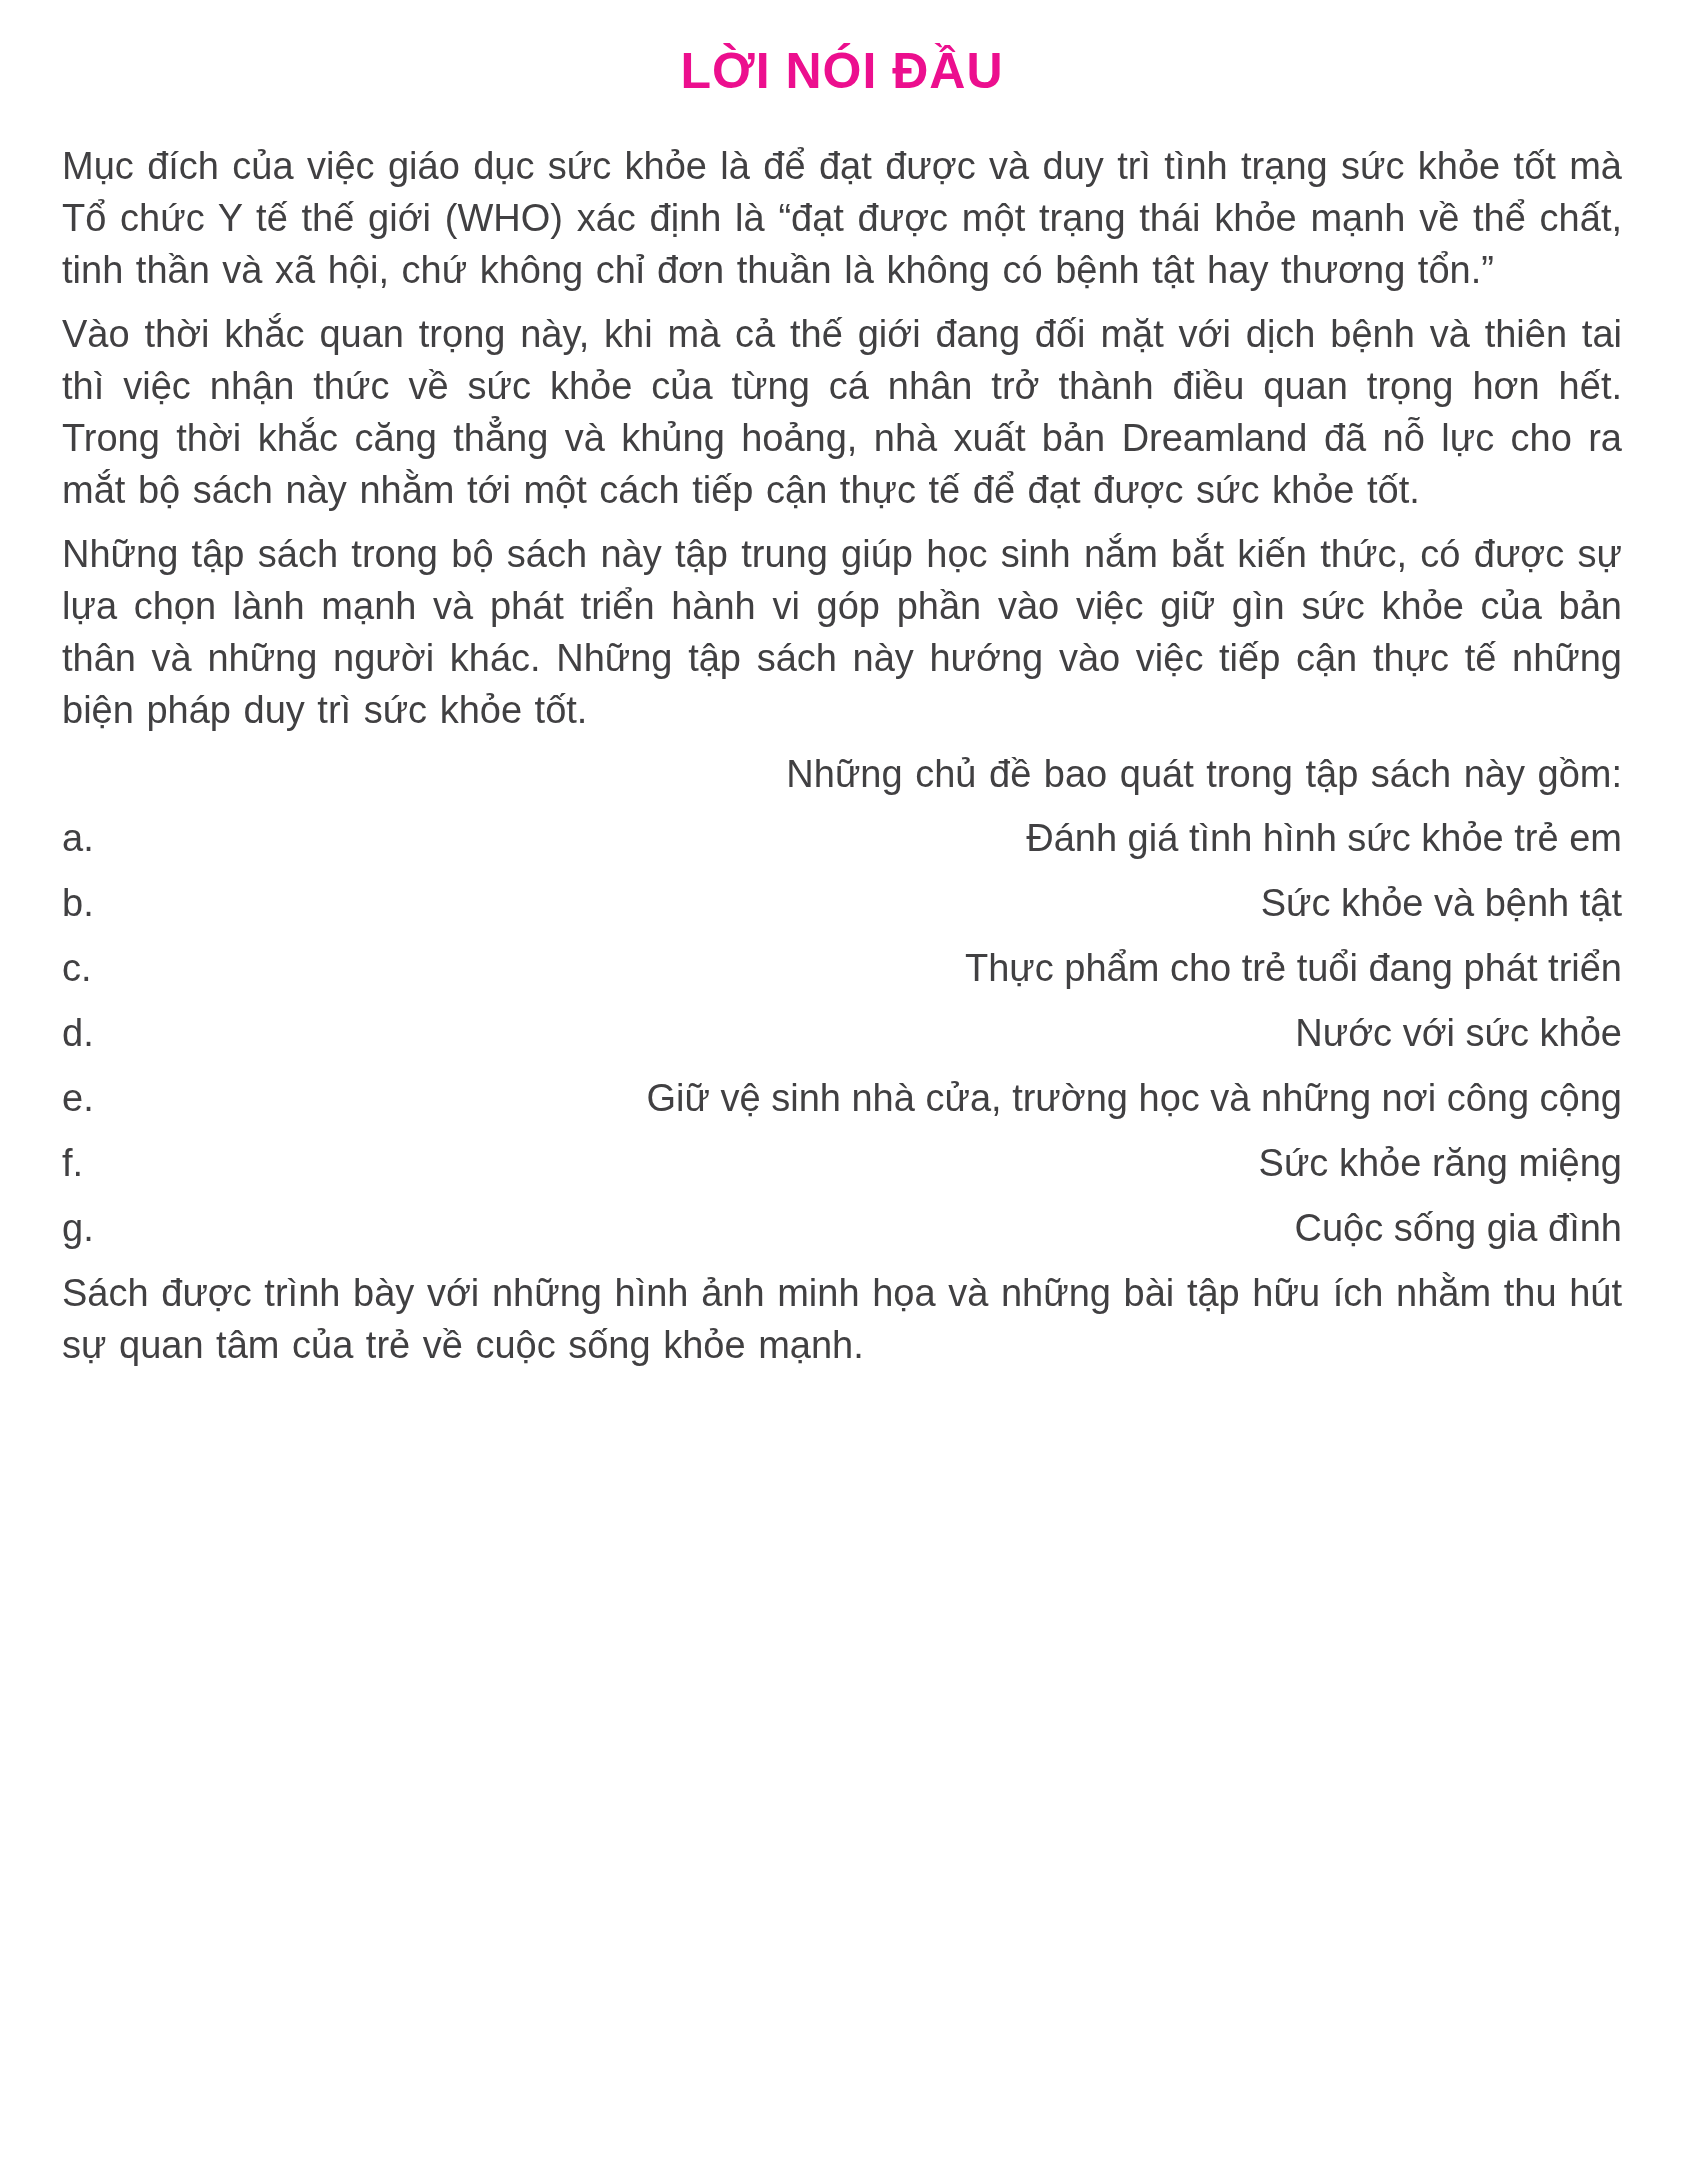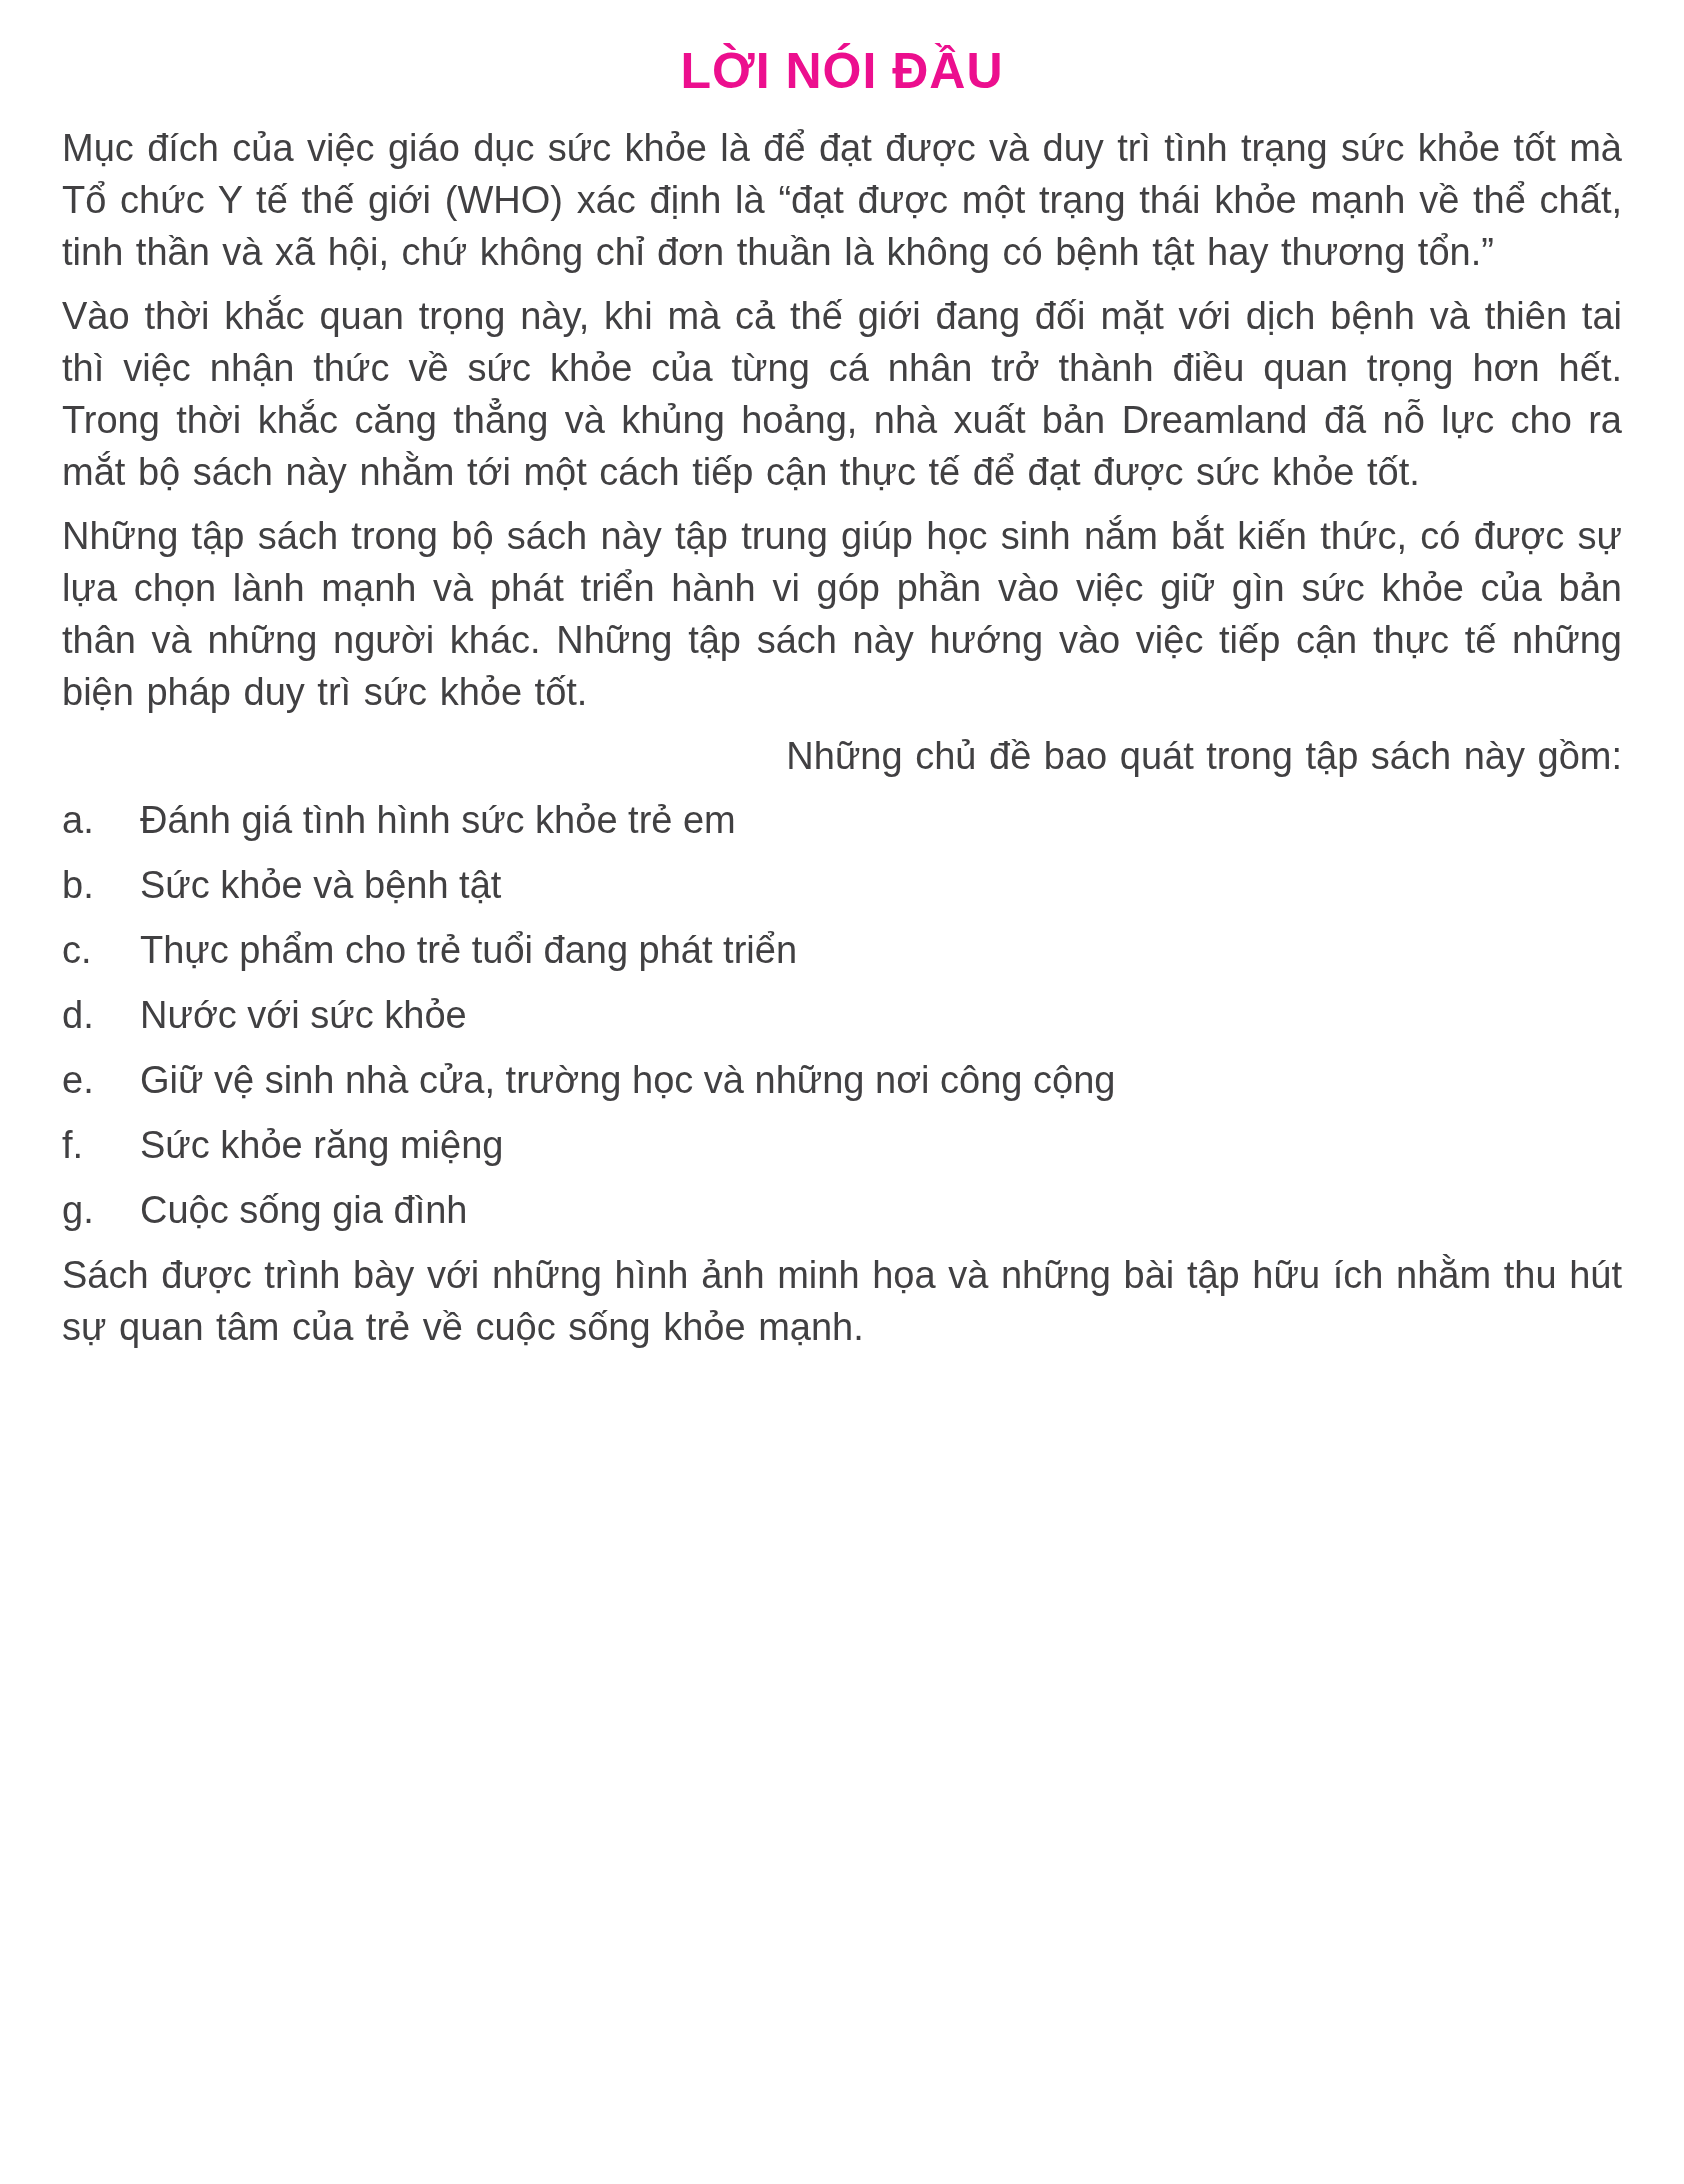--- a/index.html
+++ b/index.html
@@ -18,21 +18,21 @@
     width: 1684px;
     min-height: 2184px;
     padding: 34px 62px 40px 62px;
     background: #ffffff;
   }
   .title {
     text-align: center;
     font-size: 50px;
     font-weight: bold;
     letter-spacing: 1px;
-    margin: 8px 0 22px 0;
+    margin: 8px 0 40px 0;
   }
   .para {
     font-size: 38px;
     line-height: 52px;
     text-align: justify;
     margin: 0 0 12px 0;
     word-spacing: 2px;
   }
   .para.intro {
     text-align: right;
@@ -45,20 +45,21 @@
     font-size: 38px;
     line-height: 52px;
     margin: 0 0 13px 0;
   }
   .list-marker {
     flex: 0 0 78px;
     width: 78px;
   }
   .list-text {
     flex: 1 1 auto;
+    text-align: right;
   }
 </style>
 </head>
 <body>
 
 <div class="page">
 
   <h1 class="title" style="color: rgb(236, 15, 142);">LỜI NÓI ĐẦU</h1>
 
   <p class="para">Mục đích của việc giáo dục sức khỏe là để đạt được và duy trì tình trạng sức khỏe tốt mà Tổ chức Y tế thế giới (WHO) xác định là “đạt được một trạng thái khỏe mạnh về thể chất, tinh thần và xã hội, chứ không chỉ đơn thuần là không có bệnh tật hay thương tổn.”</p>

